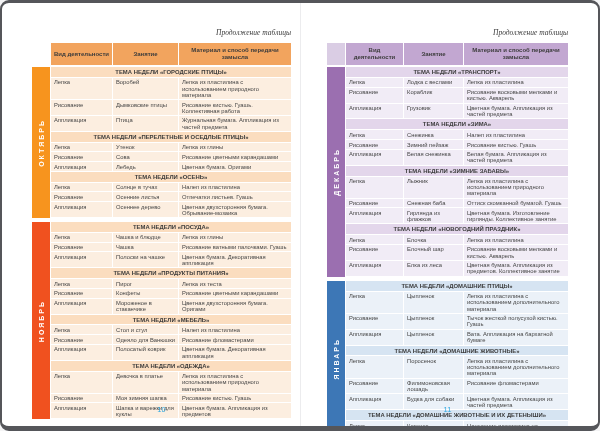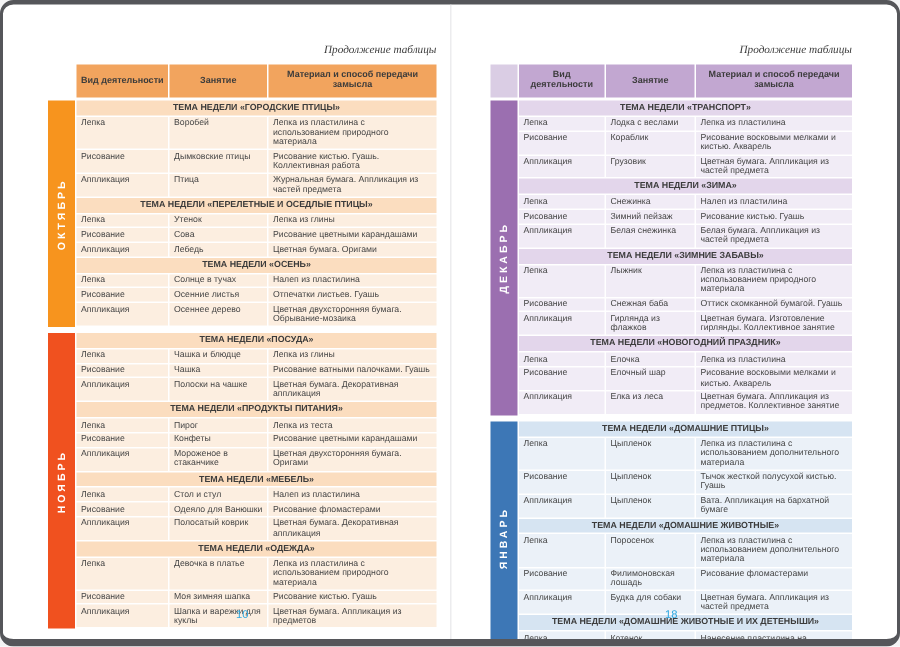--- a/index.html
+++ b/index.html
@@ -322,15 +322,15 @@
               <div class="theme" style="background: rgb(214, 228, 242);">ТЕМА НЕДЕЛИ «ДОМАШНИЕ ЖИВОТНЫЕ И ИХ ДЕТЕНЫШИ»</div>
               <div class="row">
                 <div class="cell c1" style="background: rgb(235, 241, 248);">Лепка</div>
                 <div class="cell c2" style="background: rgb(235, 241, 248);">Котенок</div>
                 <div class="cell c3" style="background: rgb(235, 241, 248);">Нанесение пластилина на поверхность</div>
               </div>
             </div>
           </div>
         </div>
     </div>
-    <div class="page-number" style="color: rgb(47, 168, 225);">18</div>
+    <div class="page-number" style="color: rgb(47, 168, 225);">11</div>
   </section>
 </div>
 
 </body></html>

